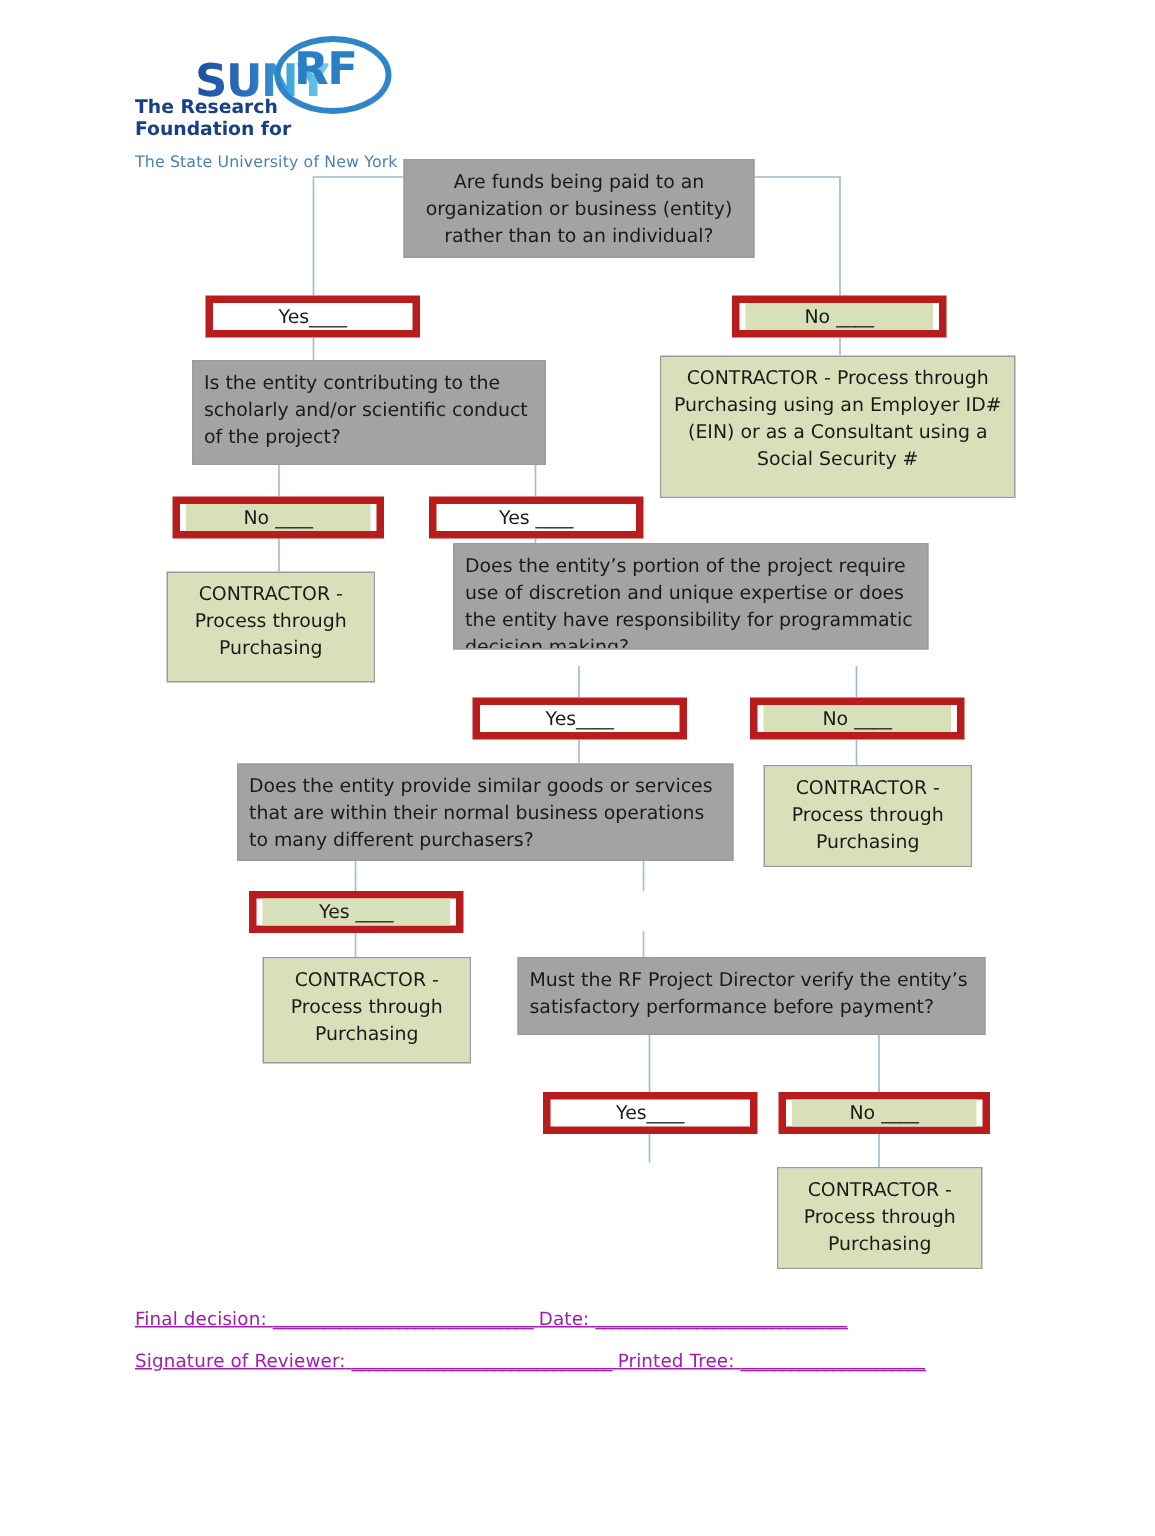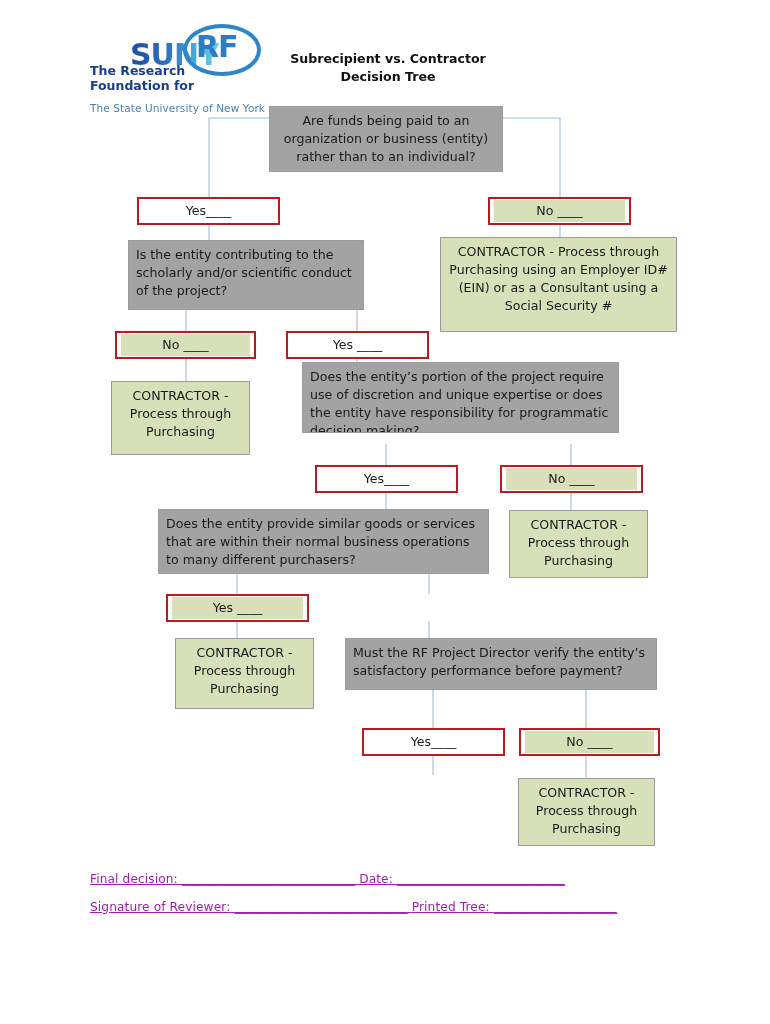--- a/index.html
+++ b/index.html
@@ -140,21 +140,21 @@
     padding: 0;
   }
   .node.filled .hl {
     padding: 5px 7px;
   }
 
   
   .answer {
     position: absolute;
     box-sizing: border-box;
-    border: 2px solid #b91c1c;
+    border: 5px solid #b91c1c;
     background: #ffffff;
     display: flex;
     align-items: center;
     justify-content: center;
     overflow: hidden;
   }
   .answer .inner {
     box-sizing: border-box;
     width: 100%;
     text-align: center;
@@ -242,24 +242,20 @@
     <div class="logo-suny">SUNY</div>
     <div class="logo-rf-ellipse"></div>
     <div class="logo-rf-text">RF</div>
     <div class="logo-line2">
       <span class="light">The Research</span><br>
       <span class="light">Foundation for</span>
     </div>
     <div class="logo-line3">The State University of New York</div>
   </div>
 
-  <div class="doc-title">
-    <span>Subrecipient vs. Contractor</span><br>
-    <span>Decision Tree</span>
-  </div>
 
   <div class="node center" style="left:269px; top:106px; width:234px; height:66px;">
     <div class="inner">Are funds being paid to an organization or business (entity) rather than to an individual?</div>
   </div>
 
   <div class="answer" style="left:137px; top:197px; width:143px; height:28px;">
     <div class="inner">Yes____</div>
   </div>
 
   <div class="answer filled" style="left:488px; top:197px; width:143px; height:28px;">

